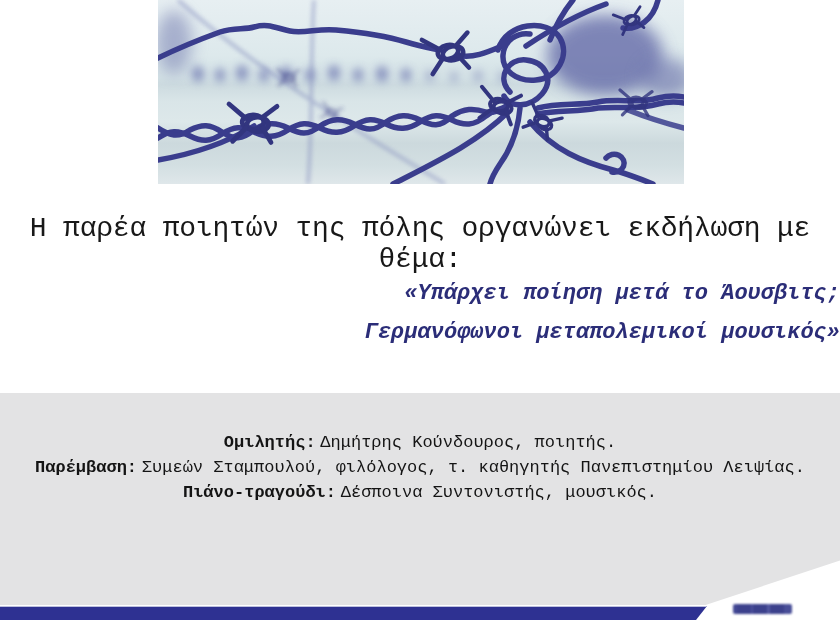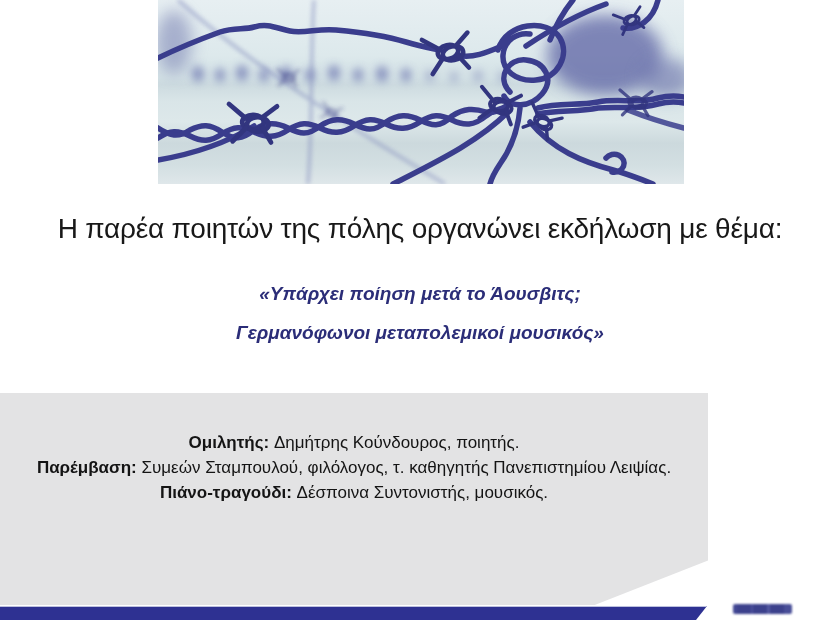--- a/index.html
+++ b/index.html
@@ -1,35 +1,35 @@
 <!DOCTYPE html>
 <html><head>
 <meta charset="utf-8">
 <style>
   html,body { margin:0; padding:0; background:#ffffff; }
   .poster {
     position:relative; width:840px; height:620px; background:#ffffff;
-    font-family:Liberation Sans, sans-serif; overflow:hidden;
+    font-family:Liberation Mono, monospace; overflow:hidden;
   }
   .photo {
     position:absolute; left:158px; top:0; width:526px; height:184px;
   }
   .photo svg { display:block; width:100%; height:100%; }
   .intro {
     position:absolute; left:0; top:213px; width:840px;
     text-align:center; font-size:28px; color:#181818;
     letter-spacing:-0.2px;
   }
   .title {
     position:absolute; left:0; top:274px; width:840px;
-    text-align:center; font-size:19px; line-height:39px;
+    text-align:right; font-size:22px; line-height:39px;
     font-weight:bold; font-style:italic; color:#2b2d78;
   }
   .panel {
-    position:absolute; left:0; top:393px; width:708px; height:212px;
+    position:absolute; left:0; top:393px; width:840px; height:212px;
     background:#e3e3e4; box-sizing:border-box; padding-top:37px;
     text-align:center; font-size:17px; color:#141414;
     clip-path: polygon(0 0, 100% 0, 100% 79%, 84% 100%, 0 100%);
   }
   .row { line-height:25px; }
   .lbl { font-weight:bold; margin-right:0.28em; }
   .lbl:empty { display:none; margin:0; }
   .bold-row { font-weight:bold; }
   .bar {
     position:absolute; left:0; top:606px; width:707px; height:14px;

